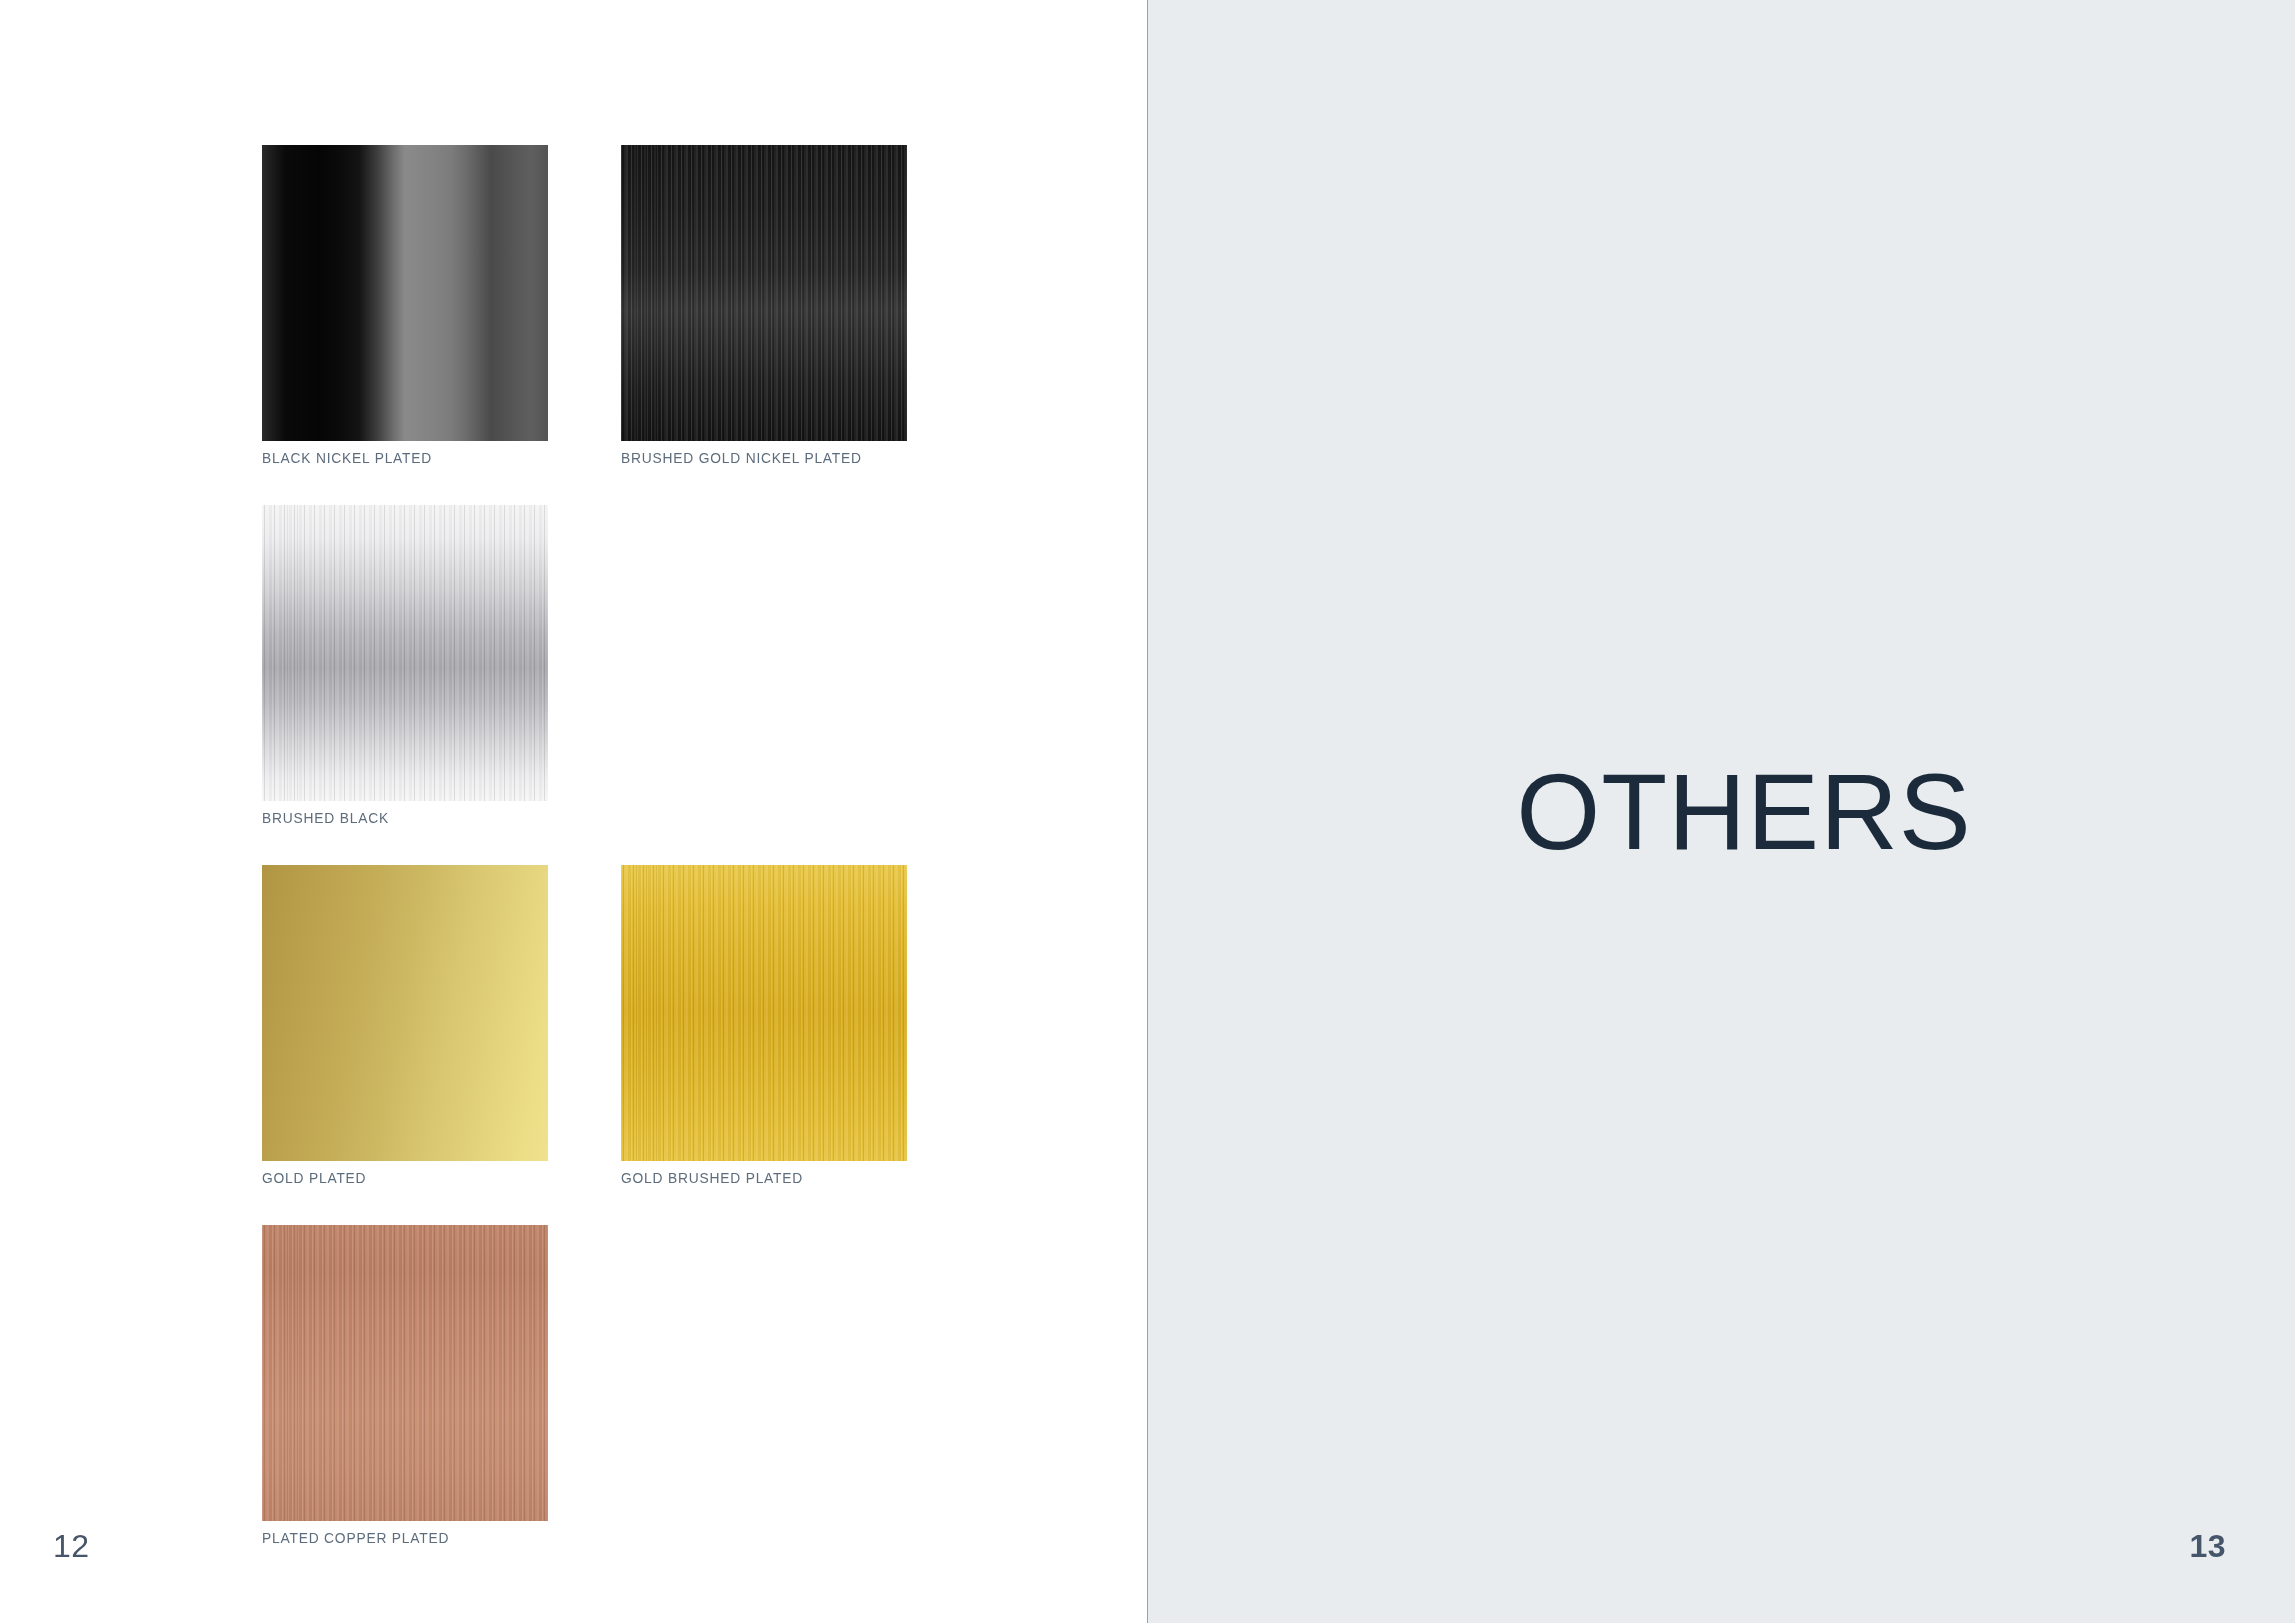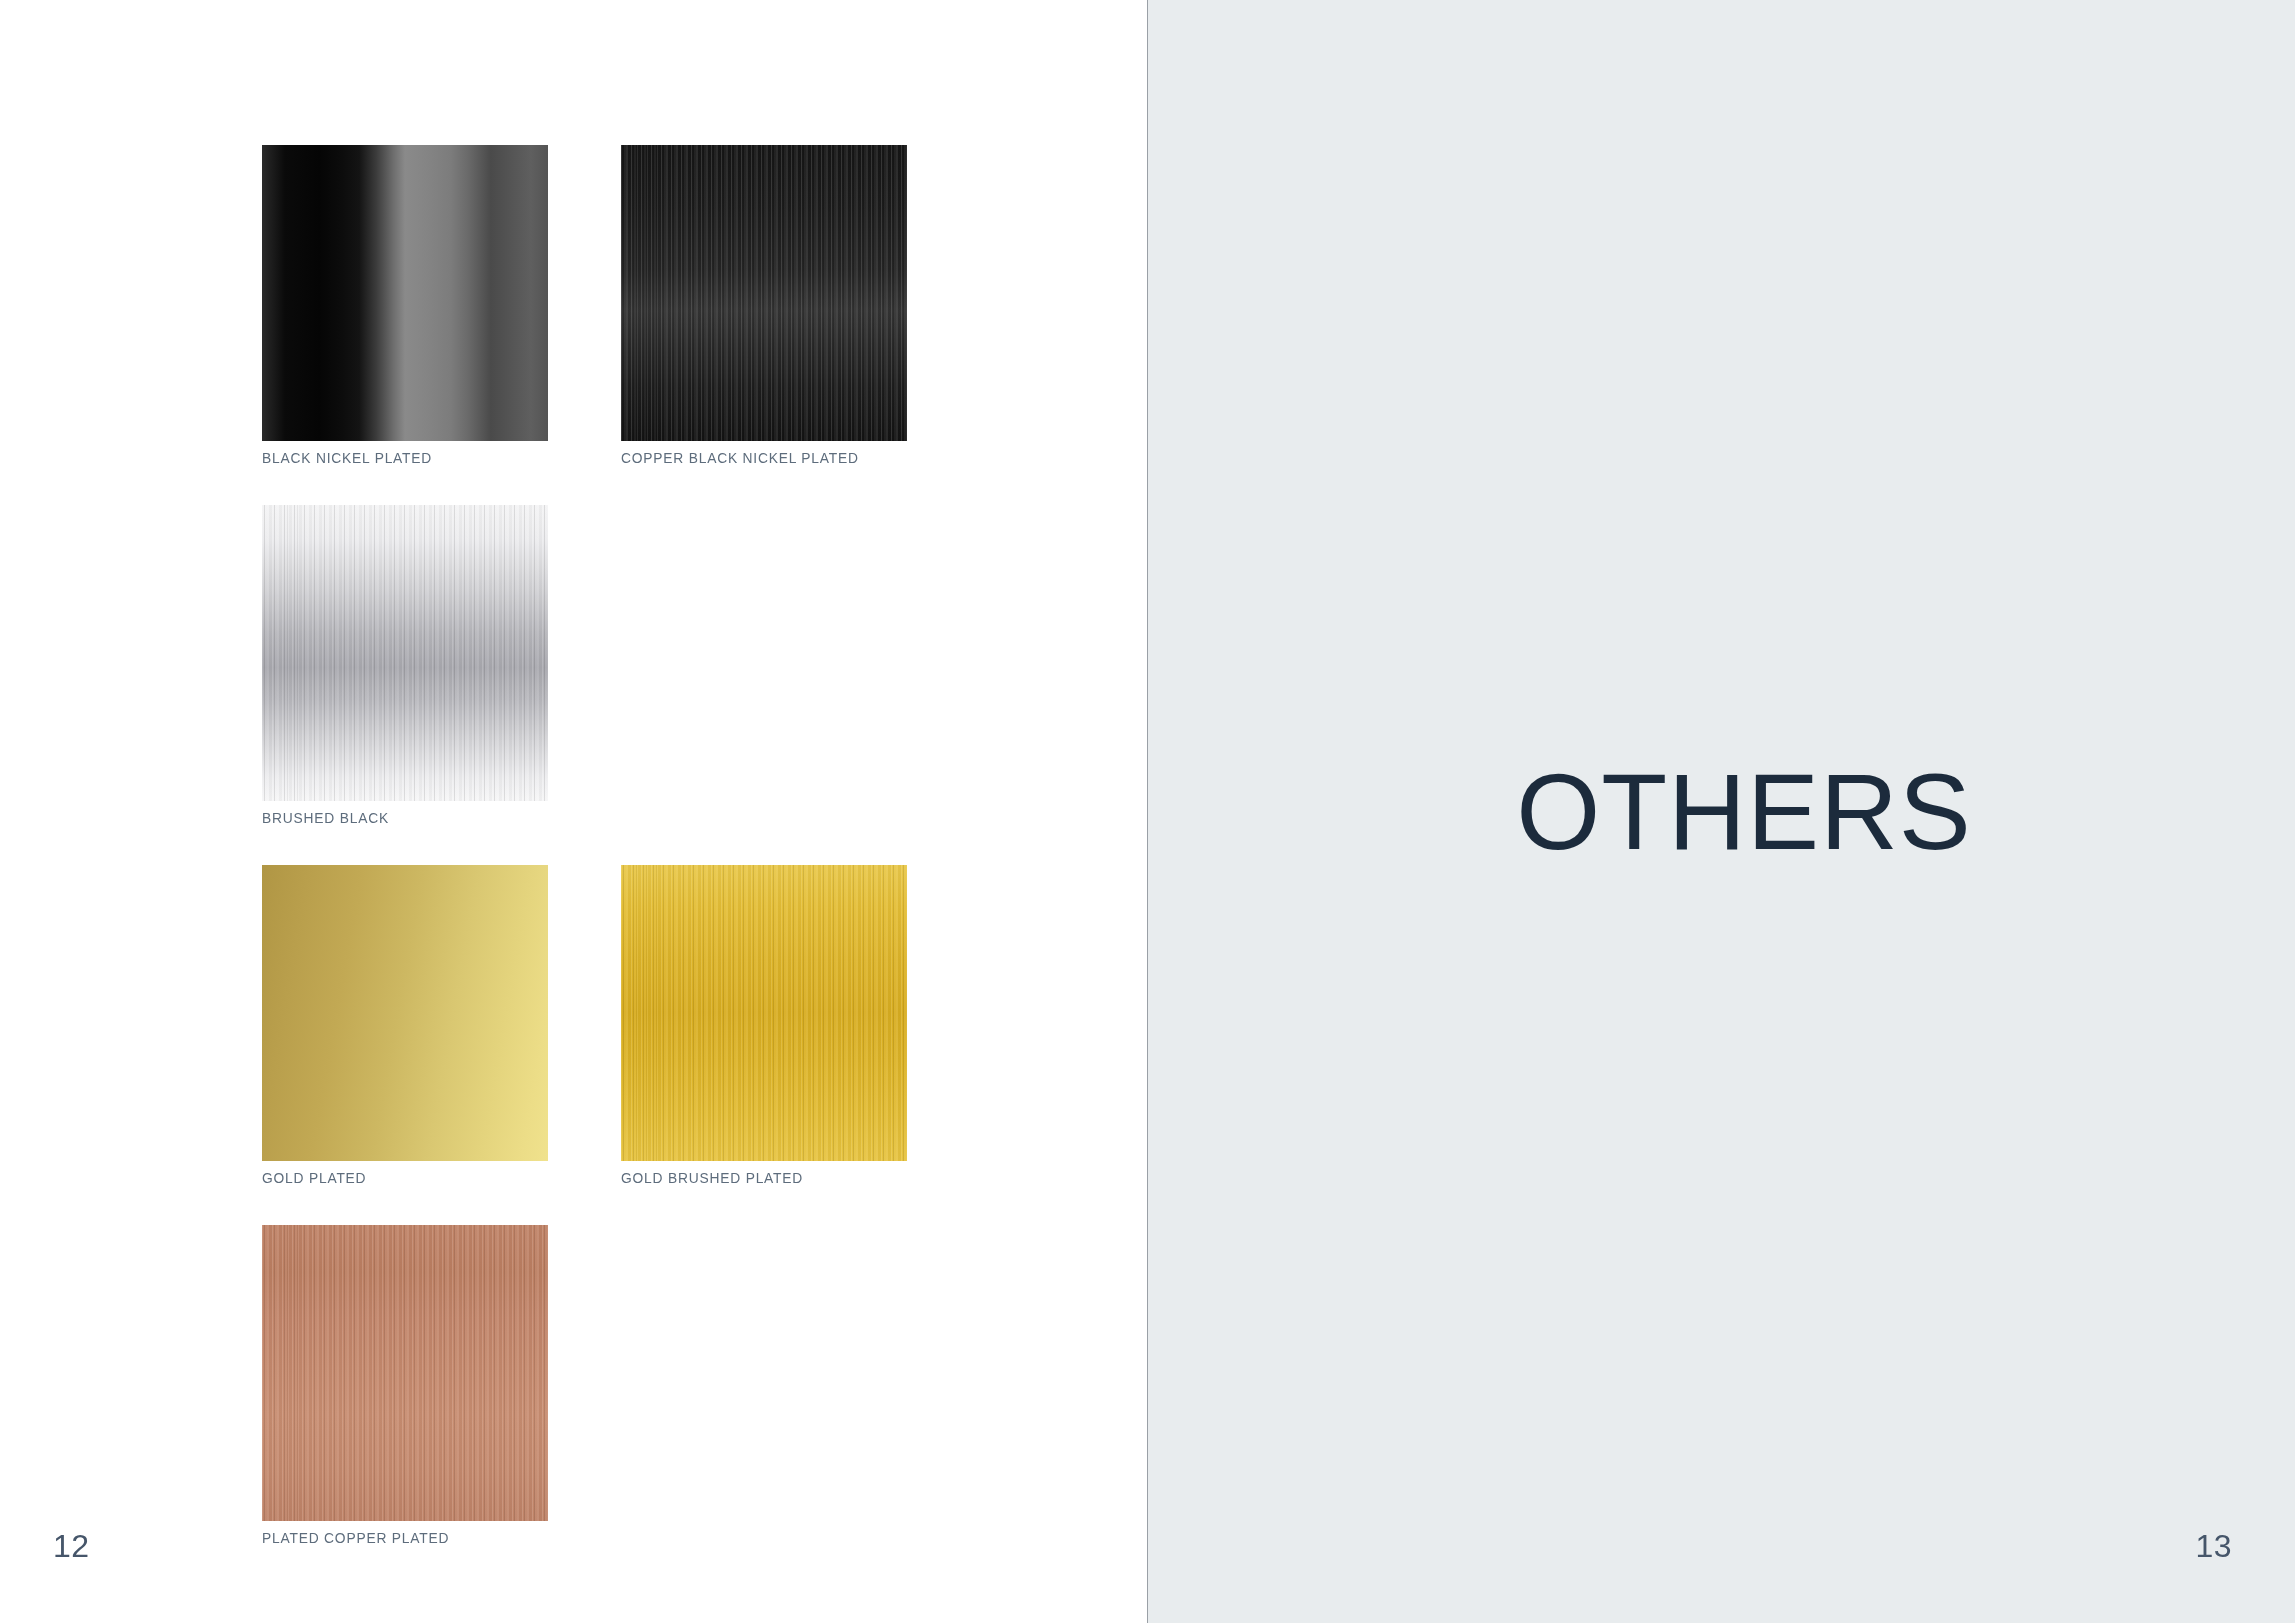--- a/index.html
+++ b/index.html
@@ -253,39 +253,39 @@
   .page-number {
     position: absolute;
     bottom: 59px;
     font-family: "Liberation Sans", sans-serif;
     font-size: 32px;
     font-weight: 300;
     color: #46566a;
     letter-spacing: 0.5px;
   }
   .page-number-left  { left: 53px; }
-  .page-number-right { right: 64px; }
+  .page-number-right { right: 70px; font-weight: bold; }
 </style>
 </head>
 <body>
 
 <div class="spread">
 
   <div class="page-left">
 
     <div class="swatch-grid">
 
       <div class="swatch-row">
         <div class="swatch-cell">
           <div class="swatch-chip chip-blacknickel"></div>
           <div class="swatch-label">BLACK NICKEL PLATED</div>
         </div>
         <div class="swatch-cell">
           <div class="swatch-chip chip-brushedblacknickel tex-brush"></div>
-          <div class="swatch-label">COPPER BLACK NICKEL PLATED</div>
+          <div class="swatch-label">BRUSHED GOLD NICKEL PLATED</div>
         </div>
       </div>
 
       <div class="swatch-row">
         <div class="swatch-cell">
           <div class="swatch-chip chip-brushednickel tex-brush"></div>
           <div class="swatch-label">BRUSHED BLACK</div>
         </div>
       </div>
 

